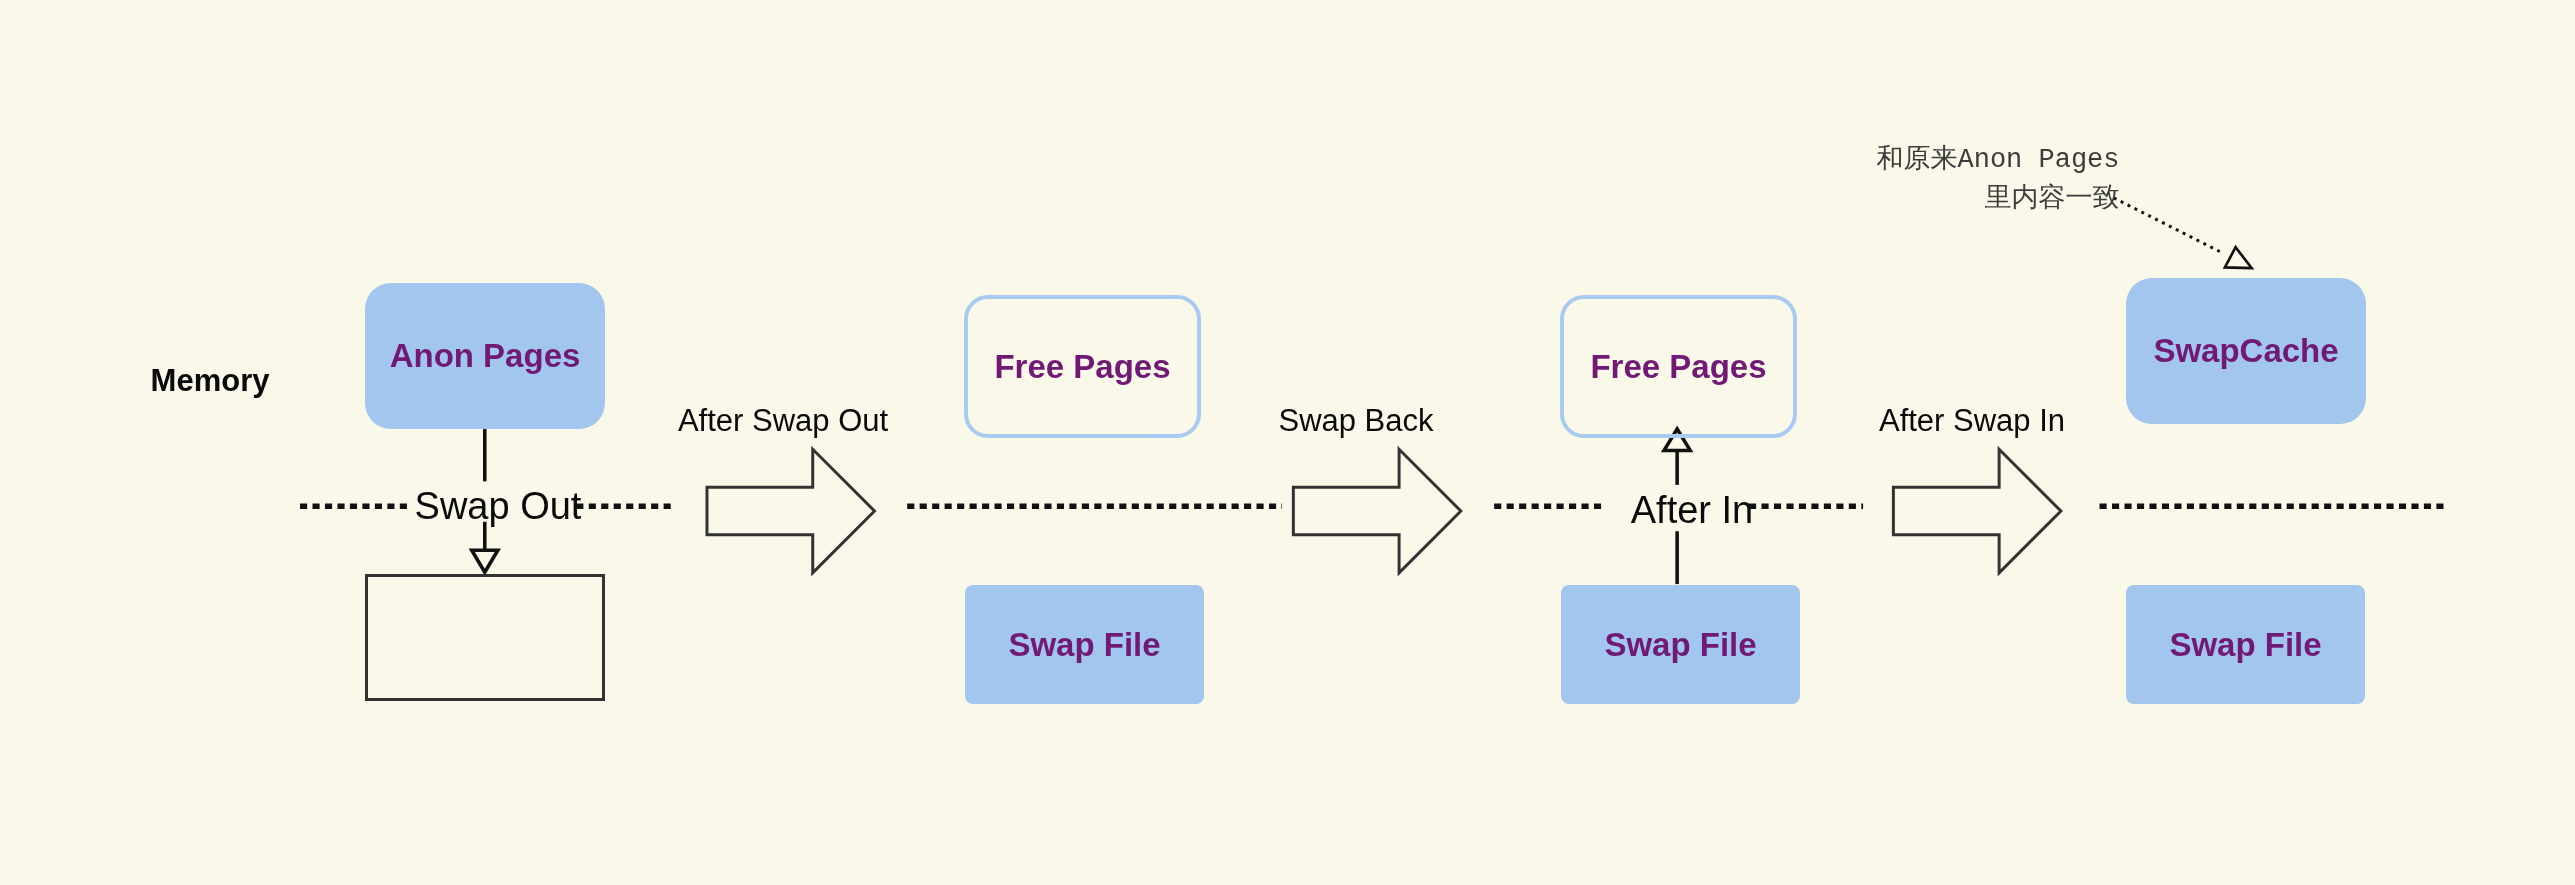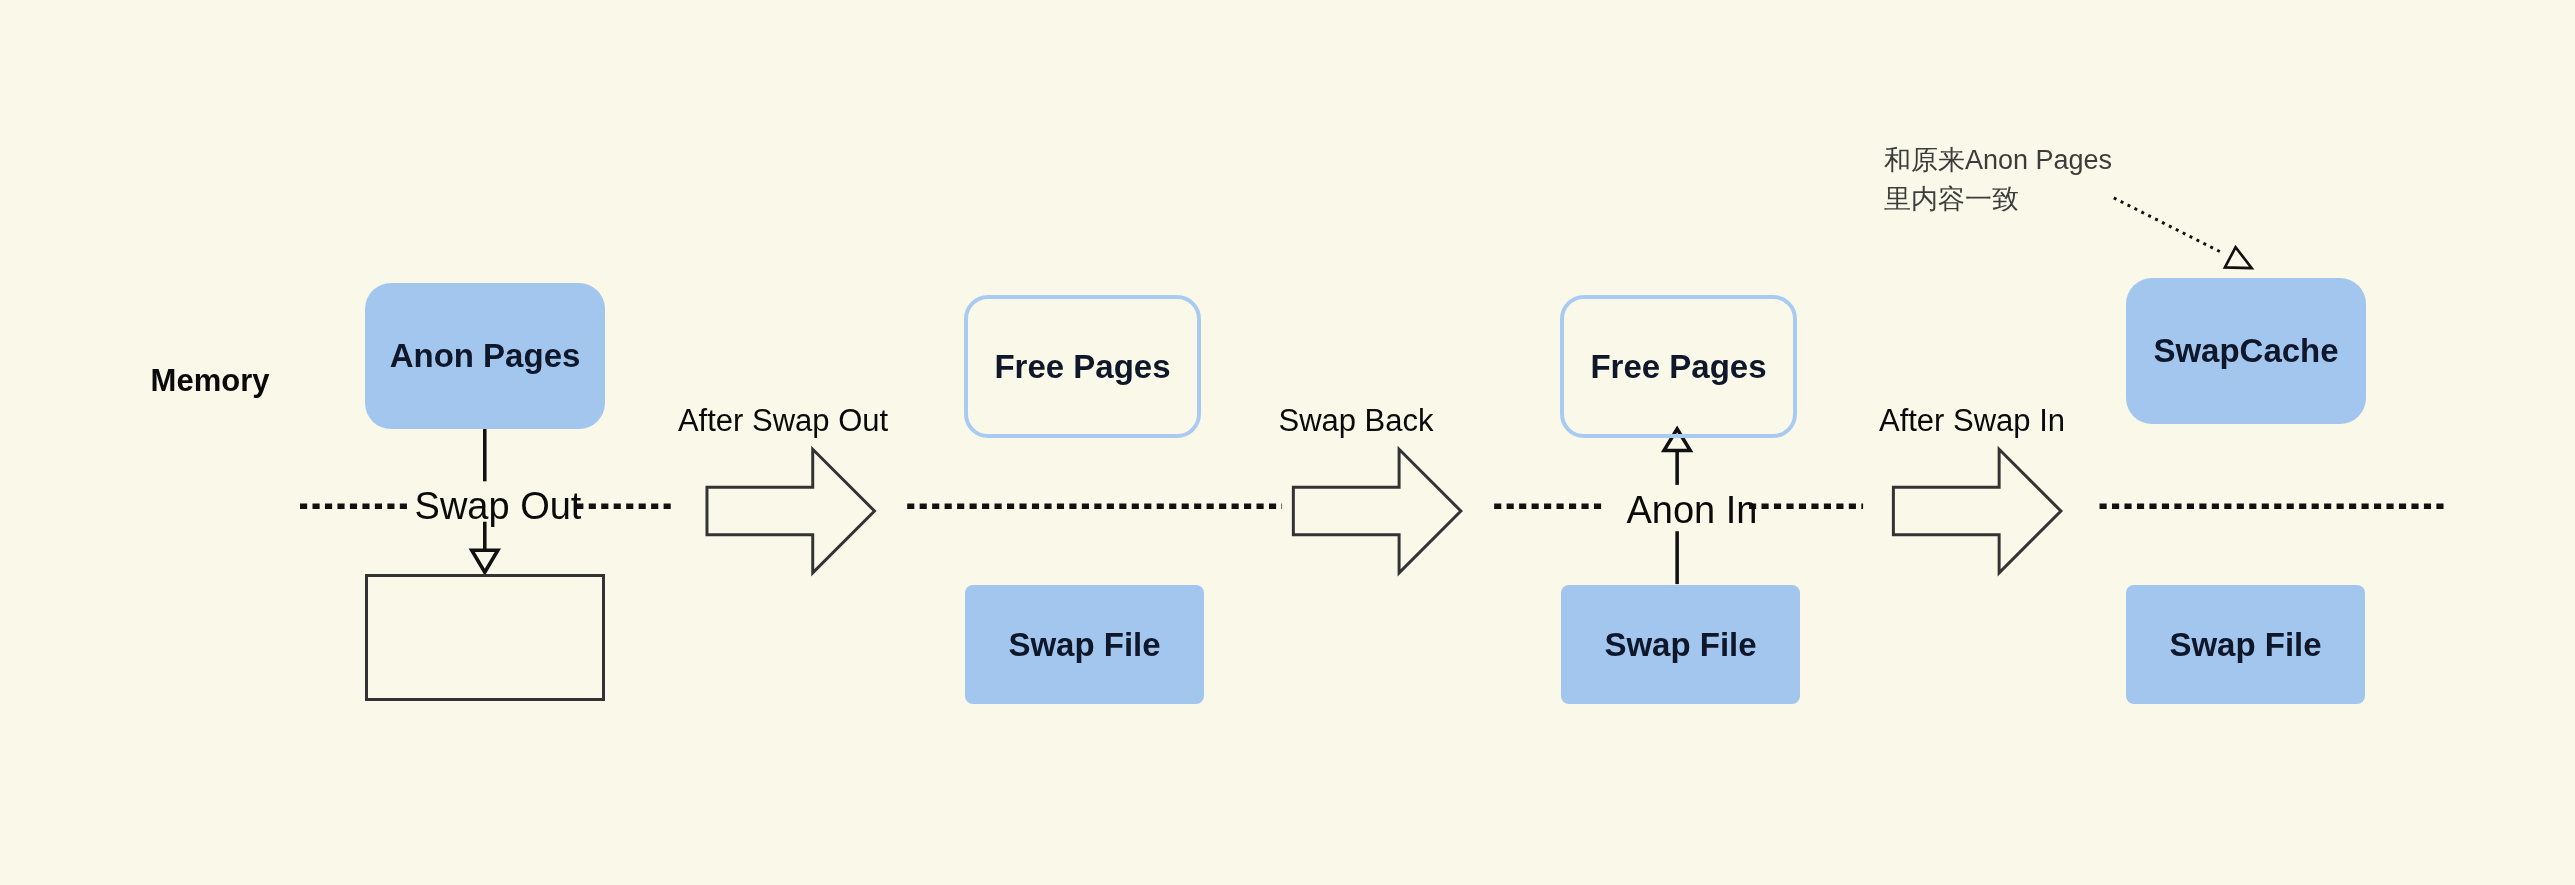--- a/index.html
+++ b/index.html
@@ -17,34 +17,34 @@
   }
   #connectors{position:absolute;left:0;top:0;width:2576px;height:886px;}
   .dotline{stroke:var(--ink);stroke-width:9;stroke-dasharray:12 9;fill:none;}
   .vline{stroke:var(--ink);stroke-width:6;fill:none;}
   .hollow-head{stroke:var(--ink);stroke-width:6;fill:none;stroke-linejoin:miter;}
   .block-arrow{stroke:var(--stroke-dark);stroke-width:5;fill:var(--bg);stroke-linejoin:miter;}
   .note-dots{stroke:var(--ink);stroke-width:5;stroke-dasharray:5 8;fill:none;}
   .note-head{stroke:var(--ink);stroke-width:4.5;fill:none;stroke-linejoin:miter;}
 
   .box{position:absolute;display:flex;align-items:center;justify-content:center;
-       font-weight:bold;font-size:33px;color:#0f172a;letter-spacing:0;}
+       font-weight:bold;font-size:33px;color:#701a75;letter-spacing:0;}
   .box-filled{background:var(--box-blue);border-radius:26px;}
   .box-free{background:transparent;border:4.2px solid var(--box-border-blue);border-radius:24px;margin-top:12px;}
   .box-file{background:var(--box-blue);border-radius:8px;}
   .box-partition{position:absolute;border:3px solid var(--stroke-dark);background:transparent;}
 
   .row-label{position:absolute;font-weight:bold;font-size:31px;color:#0a0a0a;
              text-align:center;transform:translate(-50%,-50%);white-space:nowrap;}
   .transition-label{position:absolute;font-size:31px;color:#0a0a0a;text-align:center;
              transform:translate(-50%,-50%);white-space:nowrap;}
   .flow-label{position:absolute;font-size:38px;color:#0a0a0a;text-align:center;
              transform:translate(-50%,-50%);white-space:nowrap;margin-left:12px;}
   .annotation{position:absolute;font-size:27px;line-height:39px;color:var(--annotation-gray);
-             text-align:left;transform:translateX(-50%);white-space:nowrap;}
+             text-align:right;transform:translateX(-50%);white-space:nowrap;font-family:Liberation Mono, monospace;}
 </style>
 </head>
 <body>
 
 <div id="canvas">
 
   <svg id="connectors" viewBox="0 0 4336 1491" xmlns="http://www.w3.org/2000/svg">
 
     <line class="dotline" x1="505" y1="852" x2="690" y2="852"></line>
     <line class="dotline" x1="970" y1="852" x2="1130" y2="852"></line>
@@ -105,21 +105,21 @@
   </div>
   <div class="box box-file" style="left:2126px;top:585px;width:239px;height:119px">
     <span>Swap File</span>
   </div>
 
   <div class="transition-label" style="left:783px;top:421px">After Swap Out</div>
   <div class="transition-label" style="left:1356px;top:421px">Swap Back</div>
   <div class="transition-label" style="left:1972px;top:421px">After Swap In</div>
 
   <div class="flow-label" style="left:486px;top:506px">Swap Out</div>
-  <div class="flow-label" style="left:1680px;top:510px">Anon In</div>
+  <div class="flow-label" style="left:1680px;top:510px">After In</div>
 
   <div class="annotation" style="left:1998px;top:141px">
     <div>和原来Anon Pages</div>
     <div>里内容一致</div>
   </div>
 
 </div>
 
 
 </body></html>

